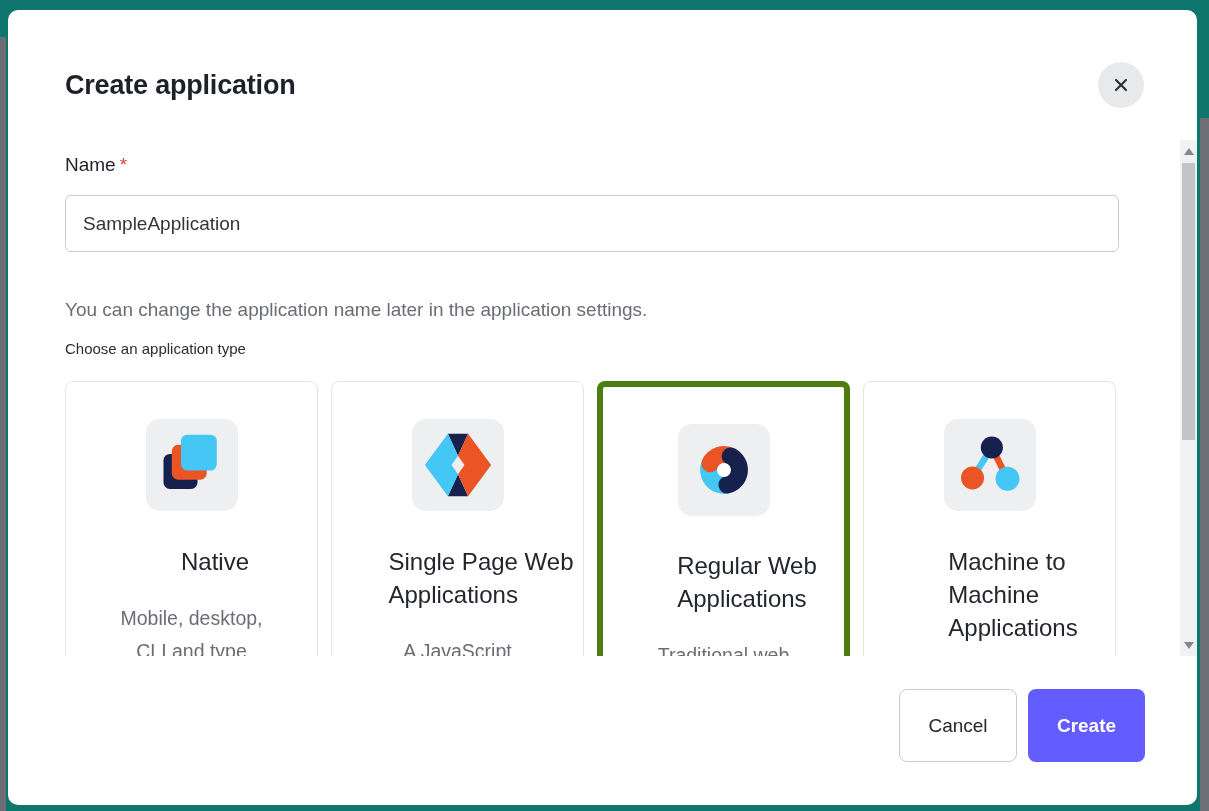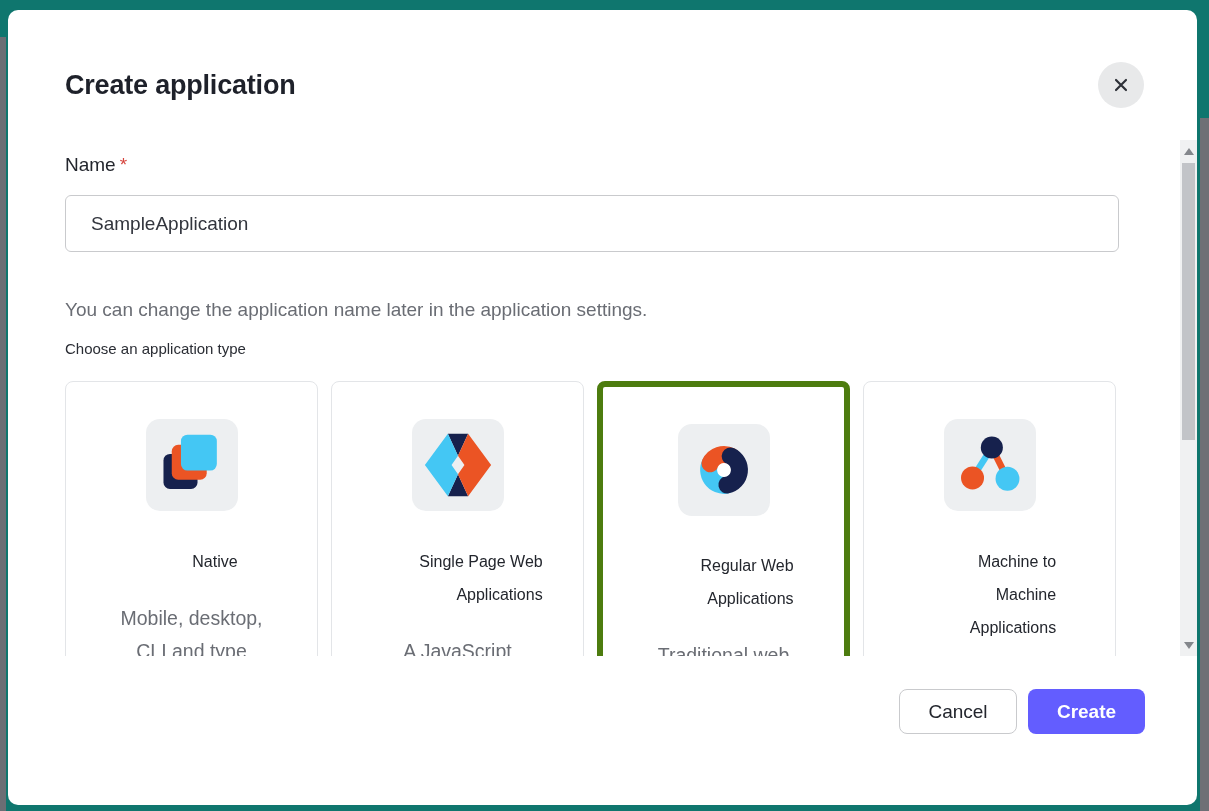--- a/index.html
+++ b/index.html
@@ -21,55 +21,55 @@
   .close-btn { position:absolute; left:1090px; top:52px; width:46px; height:46px; border-radius:50%;
                background:#e8e9ea; border:none; display:flex; align-items:center; justify-content:center;
                cursor:pointer; }
 
   .body-scroll { position:absolute; left:0; top:130px; width:1171px; height:516px; overflow:hidden; }
 
   .field-label { position:absolute; left:57px; top:14px; font-size:19px; color:#23262d; }
   .req { color:#d6453e; margin-left:4px; }
 
   .name-input { position:absolute; left:57px; top:55px; width:1054px; height:57px;
-                border:1px solid #c9cacd; border-radius:6px; padding:0 25px;
+                border:1px solid #c9cacd; border-radius:6px; padding:0 17px;
                 font-size:19px; color:#32353d; font-family:"Liberation Sans", sans-serif;
                 outline:none; background:#fff; }
 
   .helper { position:absolute; left:57px; top:131px; font-size:19px; color:#6a6d74;margin-top:28px; }
 
   .choose-label { position:absolute; left:57px; top:200px; font-size:15px; color:#2a2d34; }
 
   .cards-row { position:absolute; left:57px; top:241px; display:flex; gap:13px; }
 
   .type-card { width:253px; height:330px; background:#fff; border:1px solid #e3e5e8; border-radius:8px;
                display:flex; flex-direction:column; align-items:center; cursor:pointer; }
   .type-card.selected { border:6px solid #4d7c0f; }
 
   .icon-tile { margin-top:37px; width:92px; height:92px; border-radius:14px; background:#edeff1;
                display:flex; align-items:center; justify-content:center; }
   .icon-tile svg { width:92px; height:92px; display:block; }
 
-  .card-title { margin-top:34px; text-align:right; font-size:16px; color:#23262d; line-height:33px;margin-left:47px; }
+  .card-title { margin-top:34px; text-align:left; font-size:24px; color:#23262d; line-height:33px;margin-left:47px; }
   .card-desc  { margin-top:24px; text-align:center; font-size:19.5px; color:#6a6d74; line-height:33px; }
   .type-card.selected .card-title { margin-top:33px; }
 
   
   .sb-track { position:absolute; left:1172px; top:130px; width:17px; height:516px; background:#f0f1f2; }
   .sb-btn { position:absolute; left:1172px; width:17px; height:18px; background:#f0f1f2; border:none;
             display:flex; align-items:center; justify-content:center; cursor:pointer; padding:0; }
   .sb-btn.up { top:132px; }
   .sb-btn.down { top:626px; }
   .tri-up { width:0; height:0; border-left:5px solid transparent; border-right:5px solid transparent;
             border-bottom:7px solid #84878c; }
   .tri-down { width:0; height:0; border-left:5px solid transparent; border-right:5px solid transparent;
               border-top:7px solid #84878c; }
   .sb-thumb { position:absolute; left:1174px; top:153px; width:13px; height:277px; background:#c2c4c8; cursor:pointer; }
 
-  .footer-btn { position:absolute; top:679px; height:45px; border-radius:8px; font-size:19px;
+  .footer-btn { position:absolute; top:679px; height:73px; border-radius:8px; font-size:19px;
                 font-family:"Liberation Sans", sans-serif; cursor:pointer; }
   .cancel-btn { left:891px; width:118px; background:#ffffff; border:1px solid #c9cacd; color:#23262d; }
   .create-btn { left:1020px; width:117px; background:#635DFF; border:none; color:#ffffff; font-weight:700; }
 </style>
 </head>
 <body>
 
 <div class="stage">
   <div class="edge-strip left"></div>
   <div class="edge-strip right"></div>

